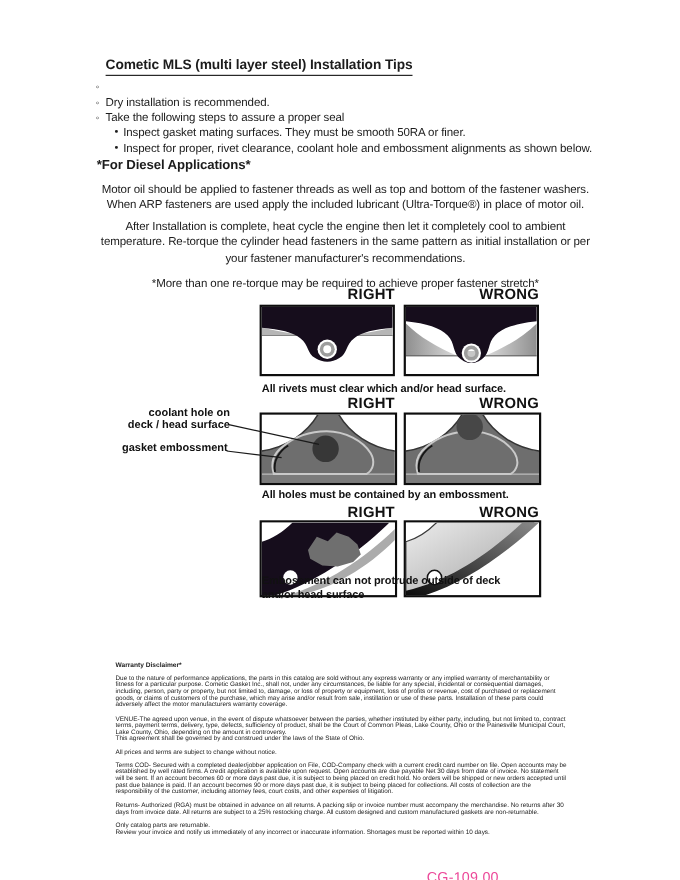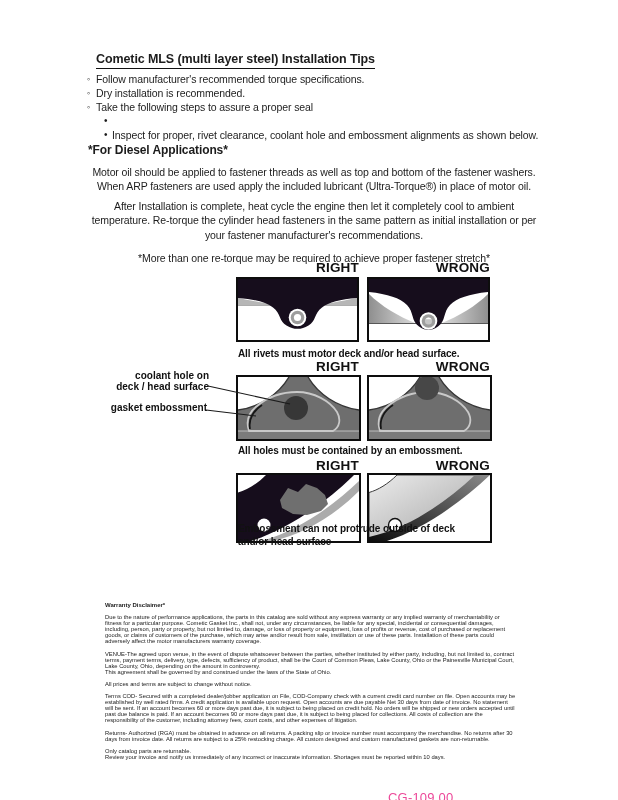--- a/index.html
+++ b/index.html
@@ -56,32 +56,32 @@
 </head>
 <body>
 
 <div class="page">
 
   <div class="abs title">Cometic MLS (multi layer steel) Installation Tips</div>
 
   <div class="abs bullets">
     <div class="b-row">
       <span class="b-mark">◦</span>
-      <span>Follow manufacturer's recommended torque specifications.</span>
     </div>
     <div class="b-row">
       <span class="b-mark">◦</span>
       <span>Dry installation is recommended.</span>
     </div>
     <div class="b-row">
       <span class="b-mark">◦</span>
       <span>Take the following steps to assure a proper seal</span>
     </div>
     <div class="b-row sub">
       <span class="b-mark">•</span>
+      <span>Inspect gasket mating surfaces.  They must be smooth 50RA or finer.</span>
     </div>
     <div class="b-row sub">
       <span class="b-mark">•</span>
       <span>Inspect for proper, rivet clearance, coolant hole and embossment alignments as shown below.</span>
     </div>
   </div>
 
   <div class="abs diesel">
     <h2>*For Diesel Applications*</h2>
     <p>Motor oil should be applied to fastener threads as well as top and bottom of the fastener washers. When ARP fasteners are used apply the included lubricant (Ultra-Torque®) in place of motor oil.</p>
@@ -122,21 +122,21 @@
       <path d="M119,44.5 L72,44.5 C90,37 107,27 119,15 Z" fill="url(#w1r)"></path>
       <line x1="0" y1="44.5" x2="119" y2="44.5" stroke="#4a4a4a" stroke-width="0.9"></line>
       <path d="M0,0 H119 V13 C100,15 88,19 81,26 C74,33 77,42 69,47.5 C65,50.3 62.5,51 59.5,51 C56.5,51 54,50.3 50,47.5 C42,42 45,33 38,26 C31,19 19,15 0,13 Z" fill="#160d1c"></path>
       <circle cx="59.5" cy="42" r="8.8" fill="#ffffff"></circle>
       <circle cx="59.5" cy="42" r="6.8" fill="#9d9d9d"></circle>
       <circle cx="59.5" cy="42" r="3.6" fill="#c6c6c6"></circle>
       <path d="M56.5,40.2 a3.6,3.6 0 0 1 6,0" fill="#ffffff"></path>
     </svg>
   </div>
 
-  <div class="abs caption" style="left:238px;top:317px;">All rivets must motor deck and/or head surface.</div>
+  <div class="abs caption" style="left:238px;top:317px;">All rivets must clear which and/or head surface.</div>
 
   <div class="abs fig-label" style="left:236px;top:329px;">RIGHT</div>
   <div class="abs fig-label" style="left:367px;top:329px;">WRONG</div>
 
   <div class="abs anno" style="left:99px;top:341px;width:110px;">
     <div>coolant hole on</div>
     <div>deck / head surface</div>
   </div>
   <div class="abs anno" style="left:99px;top:373px;width:108px;">gasket embossment</div>
 

